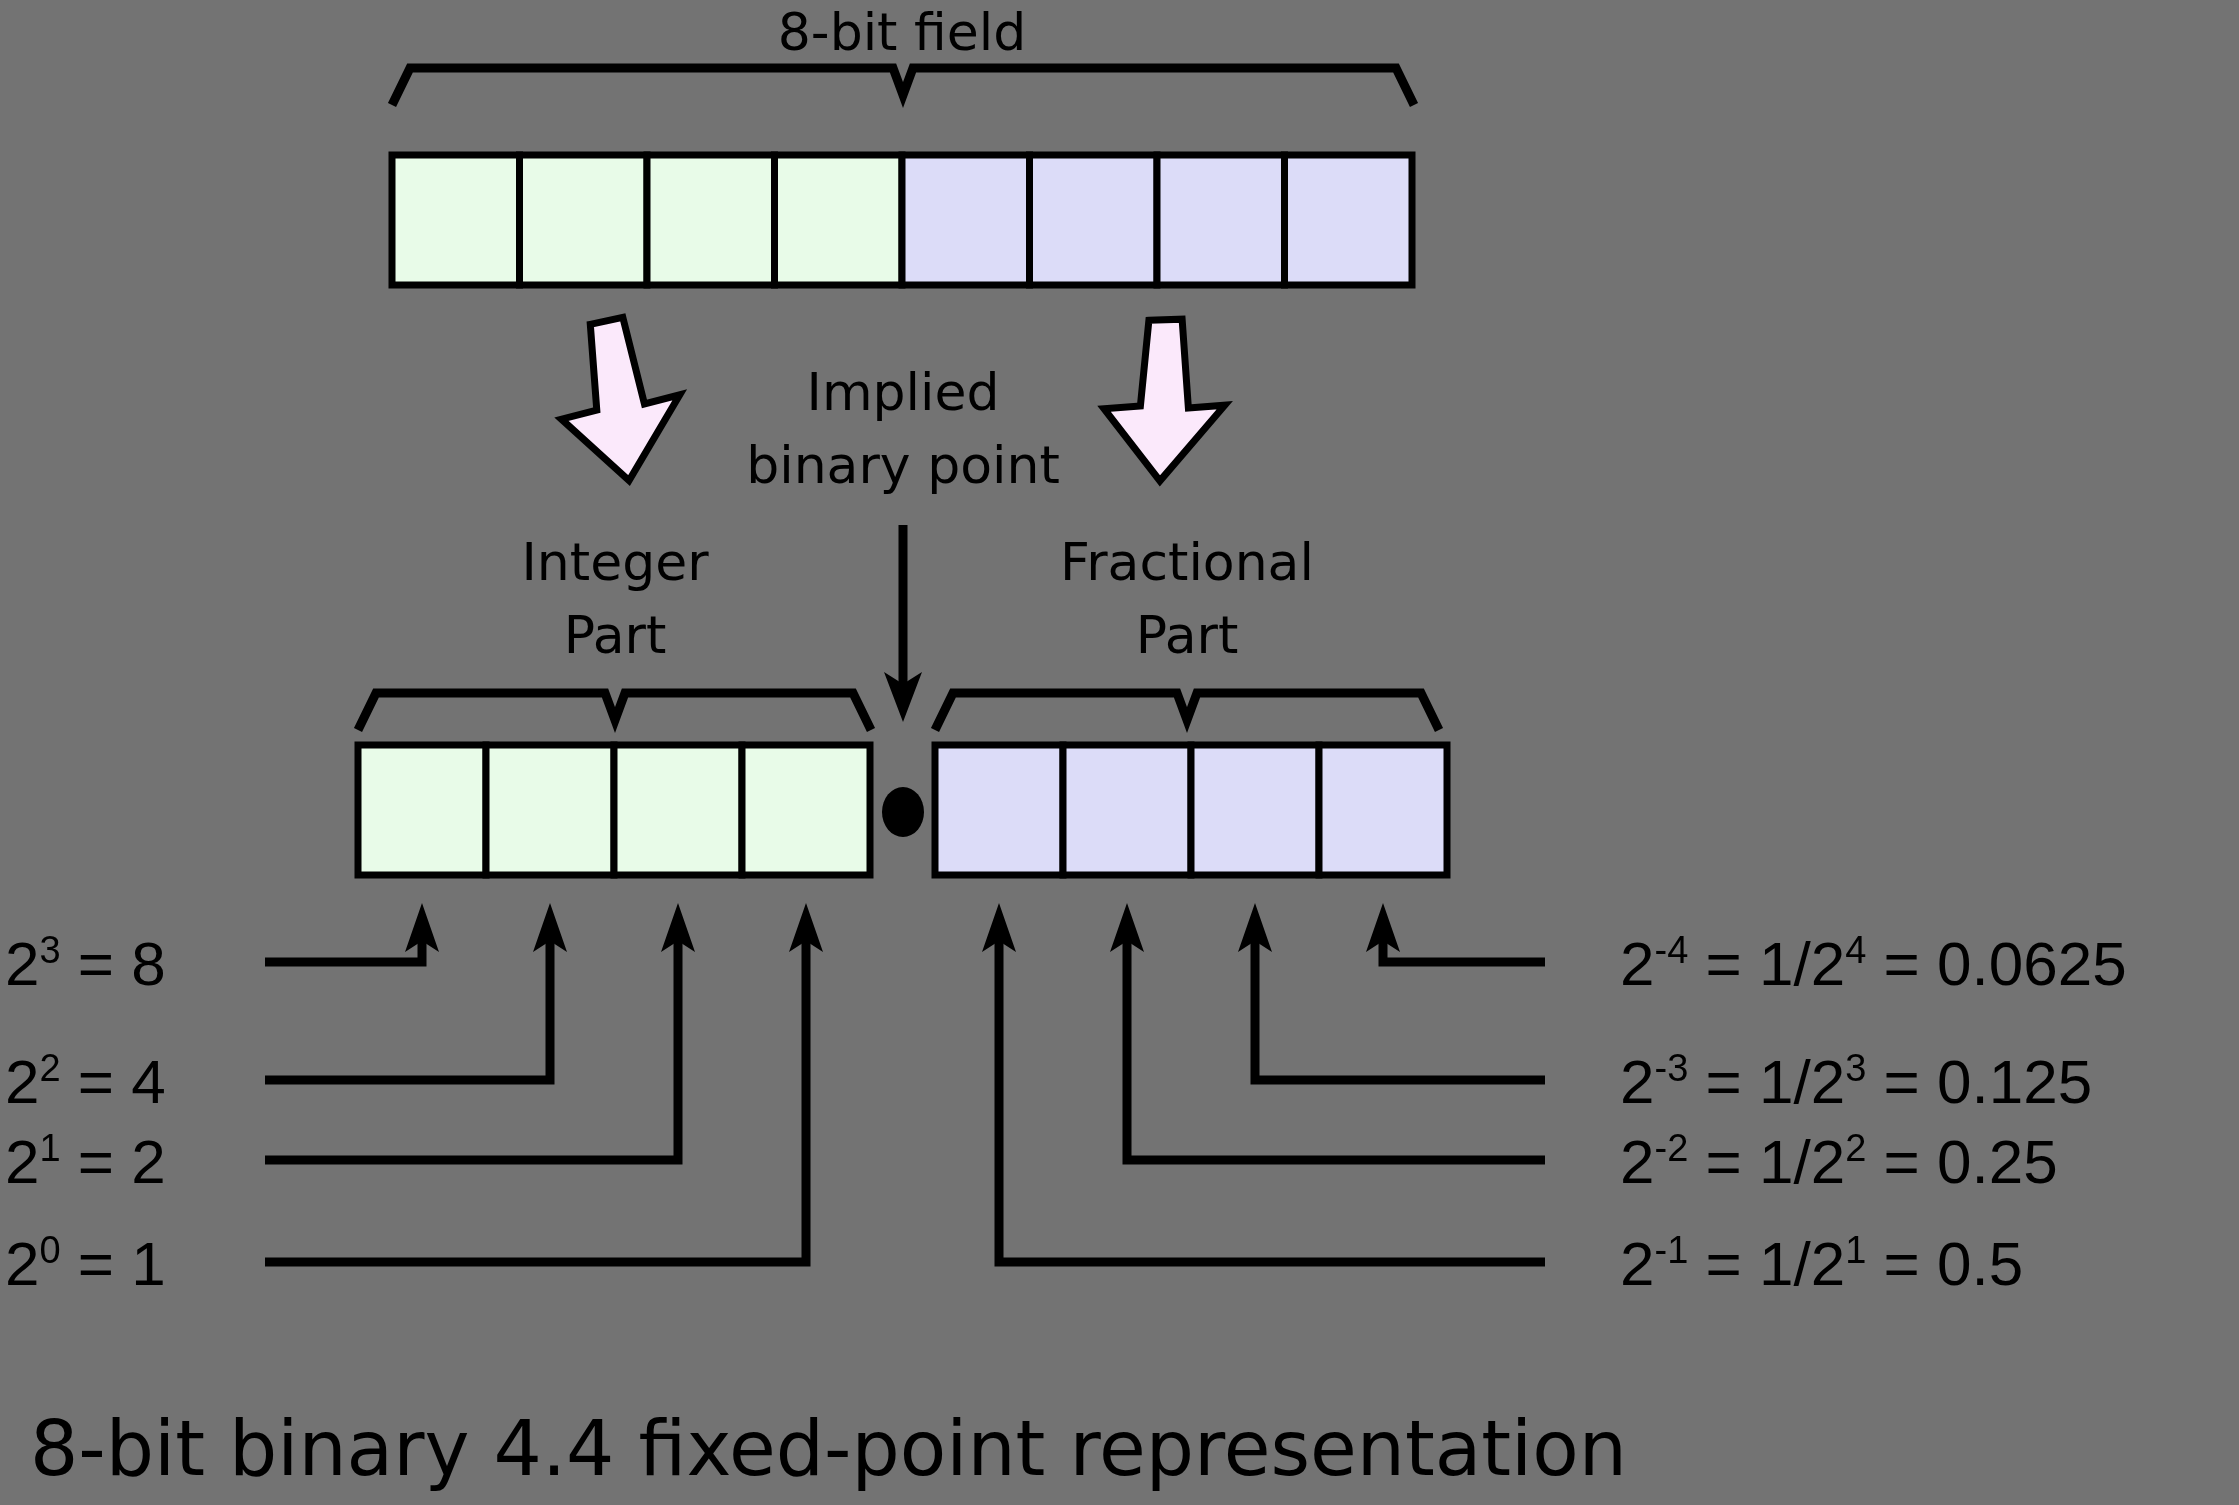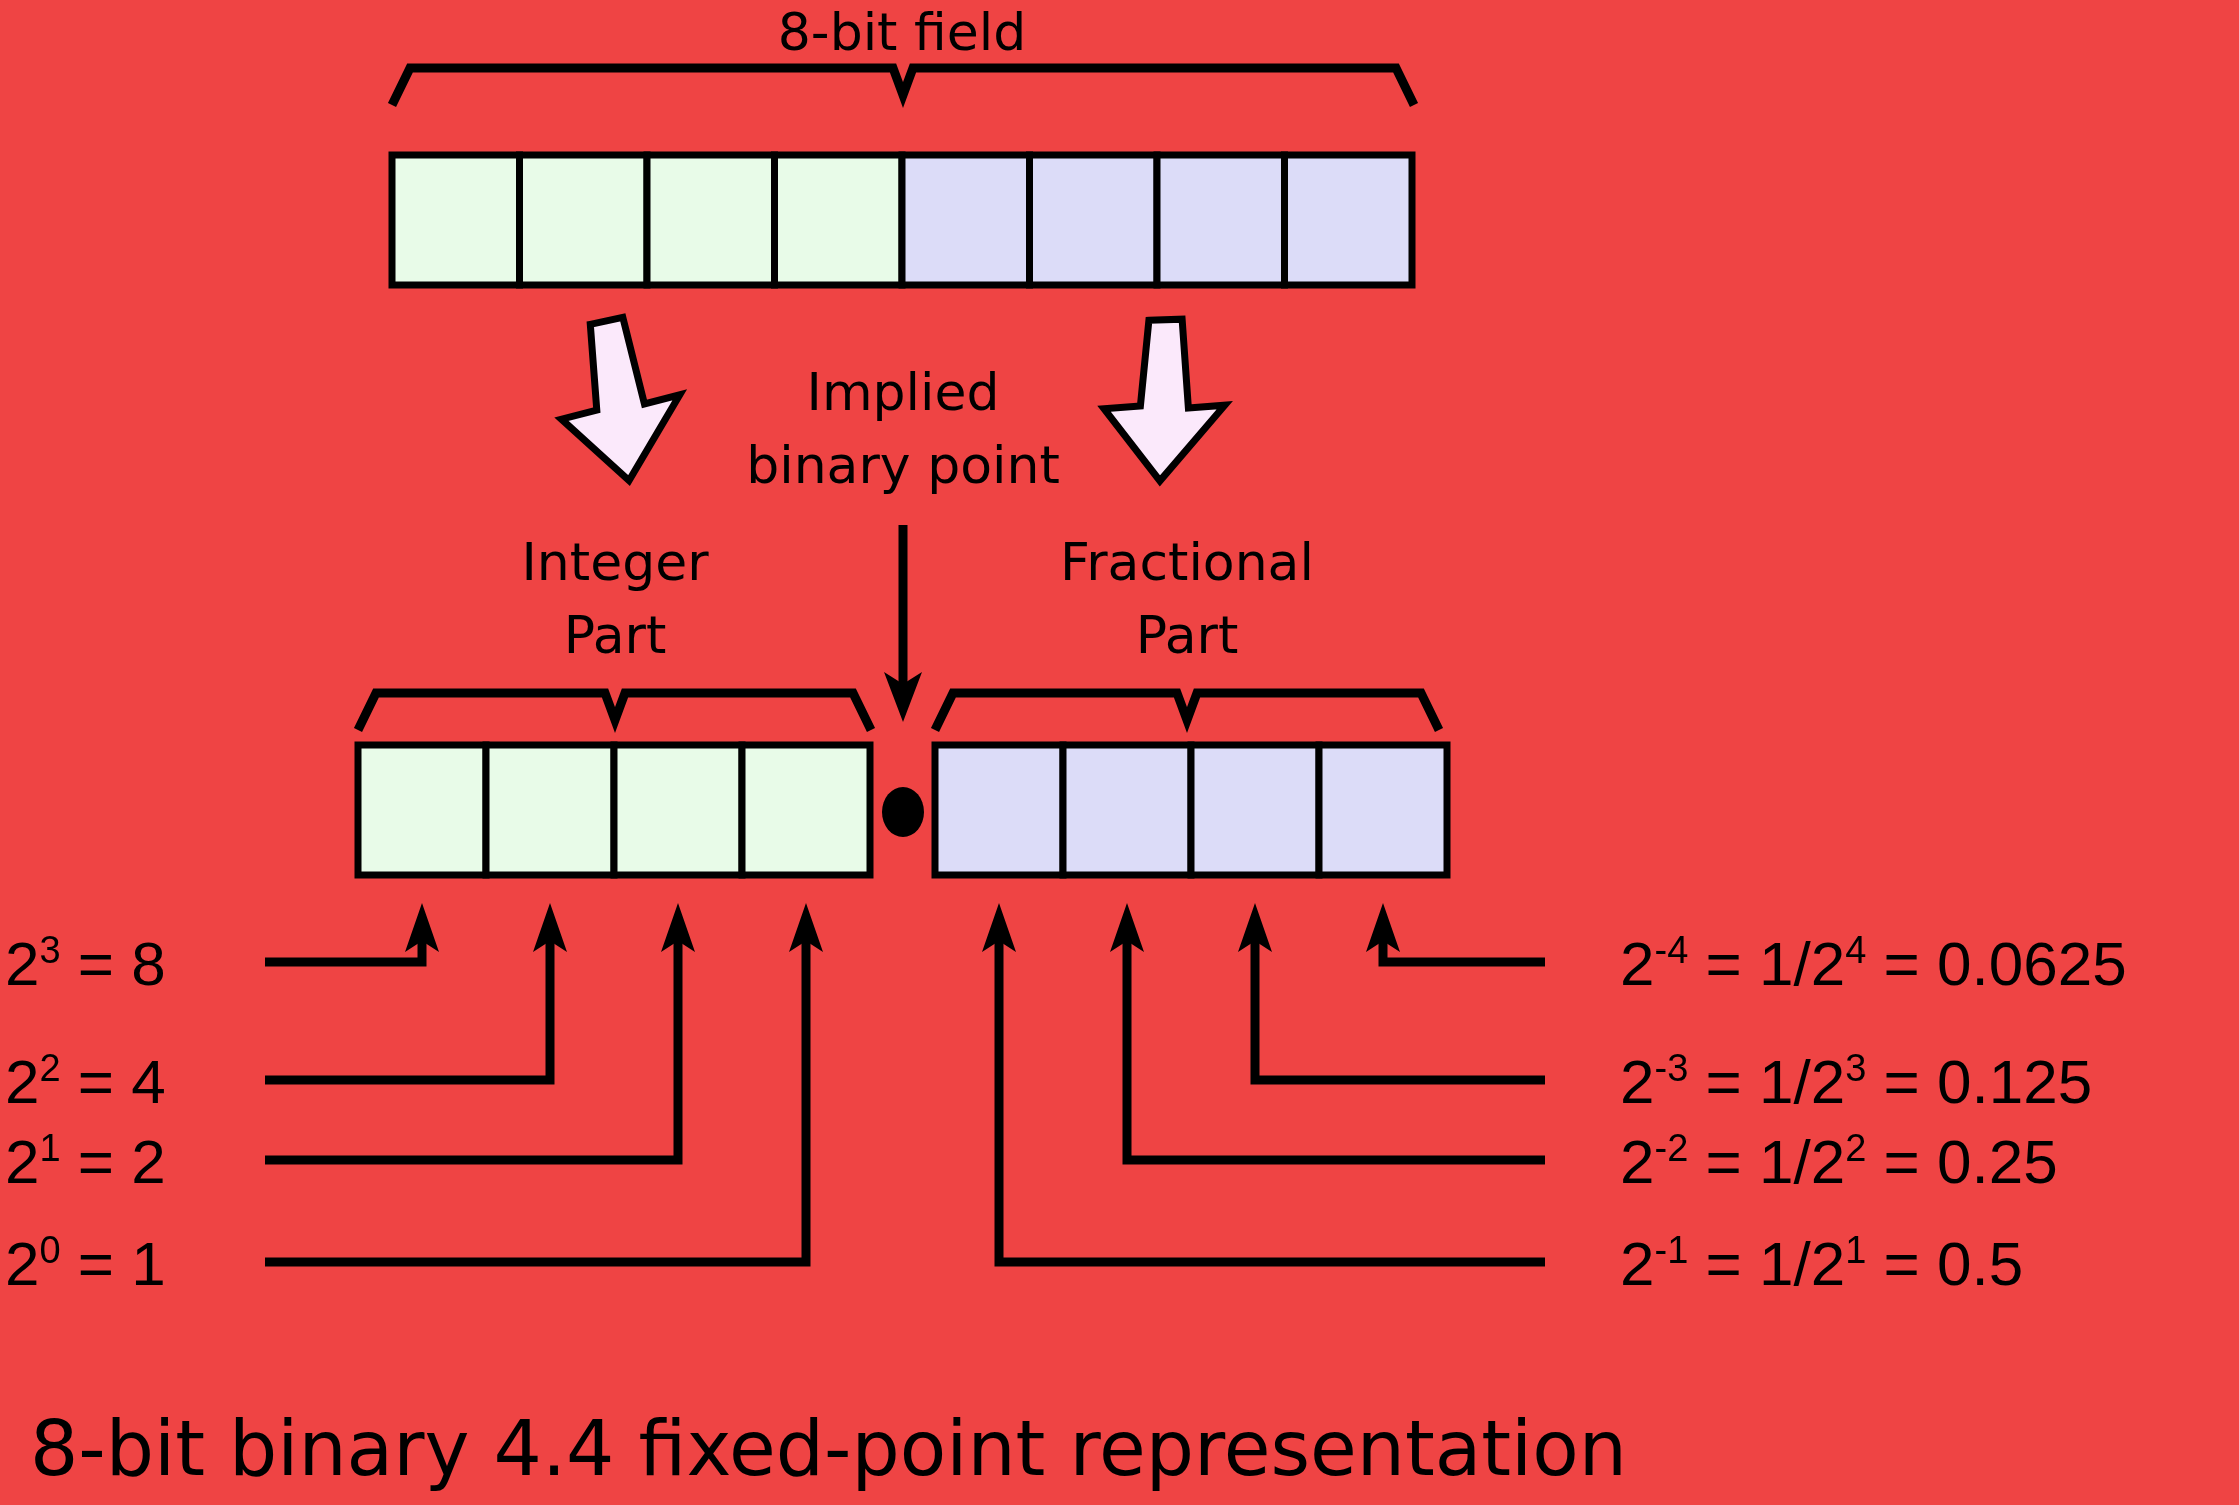--- a/index.html
+++ b/index.html
@@ -10,21 +10,21 @@
   body {
     width: 2239px;
     height: 1505px;
     overflow: hidden;
     font-family: "DejaVu Sans", sans-serif;
   }
   #diagram-root {
     position: relative;
     width: 2239px;
     height: 1505px;
-    background: #ef4444;
+    background: #737373;
   }
   svg#fig {
     display: block;
     width: 2239px;
     height: 1505px;
   }
   .lbl {
     font-family: "DejaVu Sans", sans-serif;
     fill: #000000;
     font-size: 52px;

